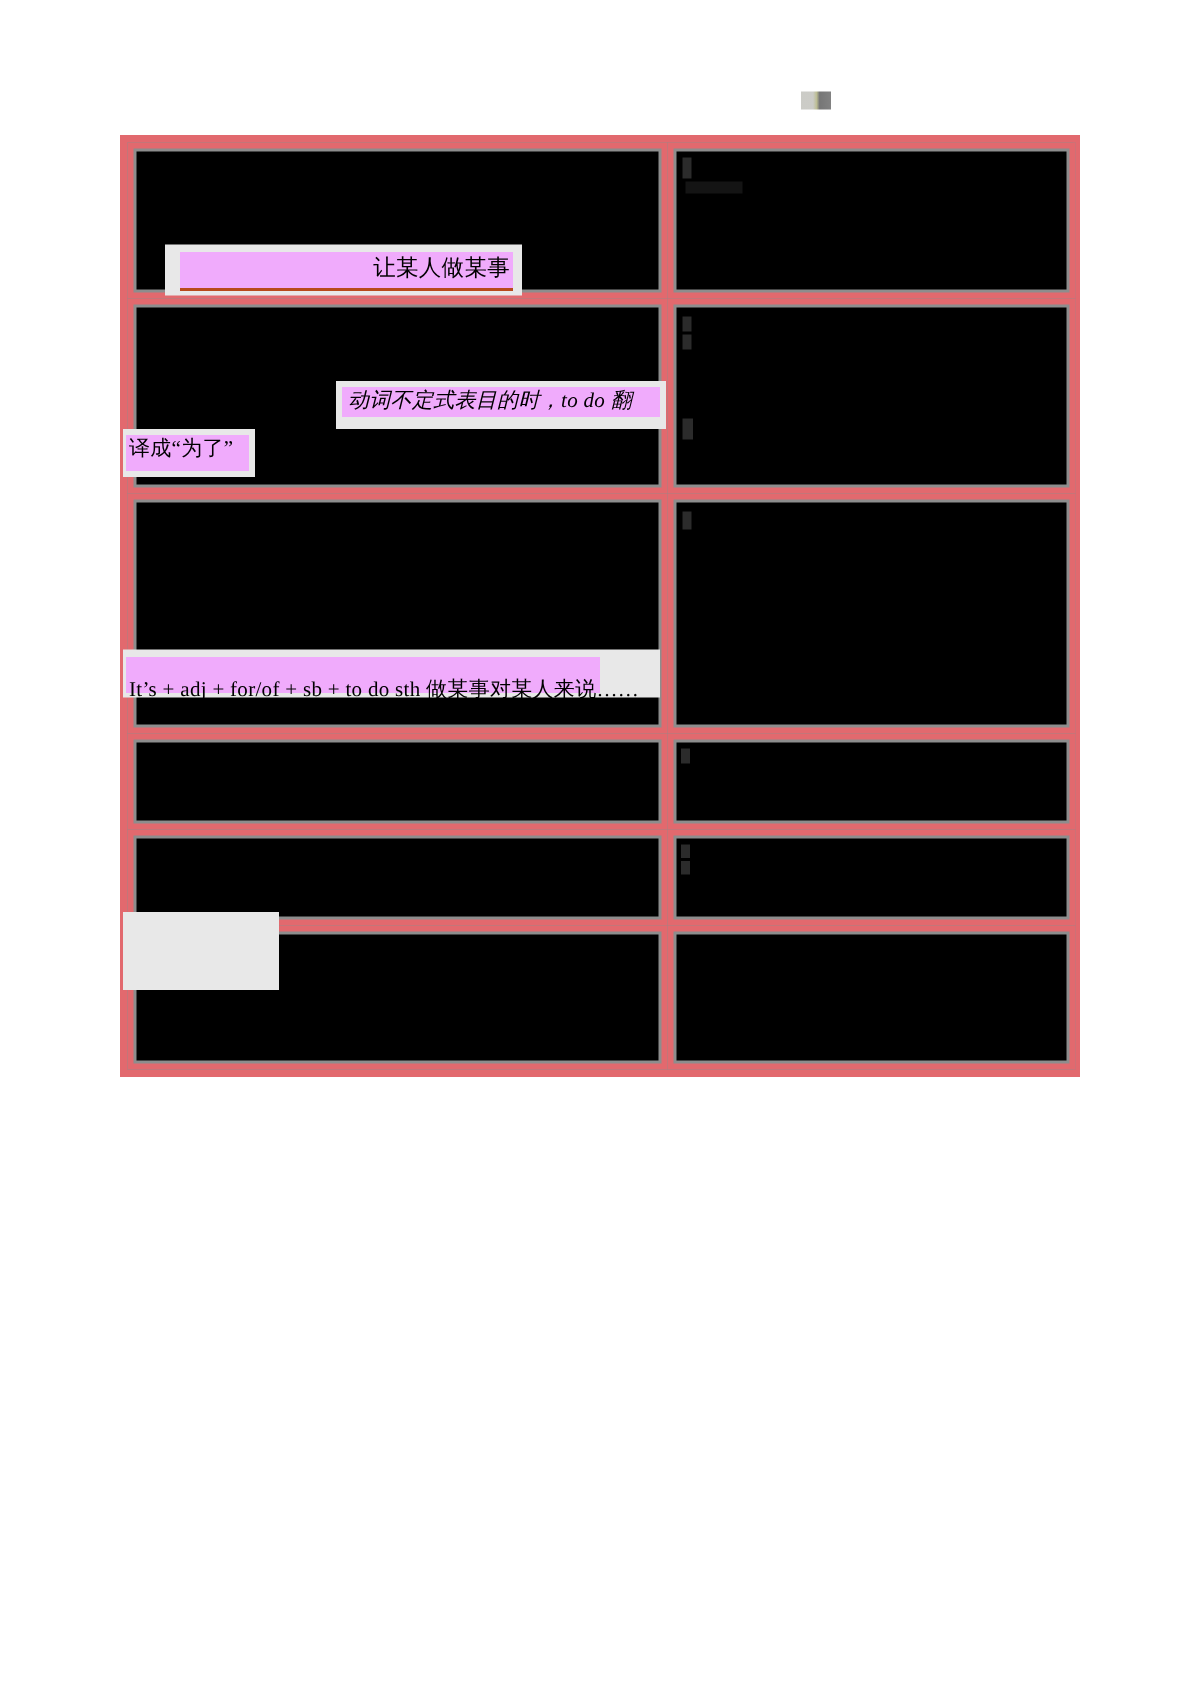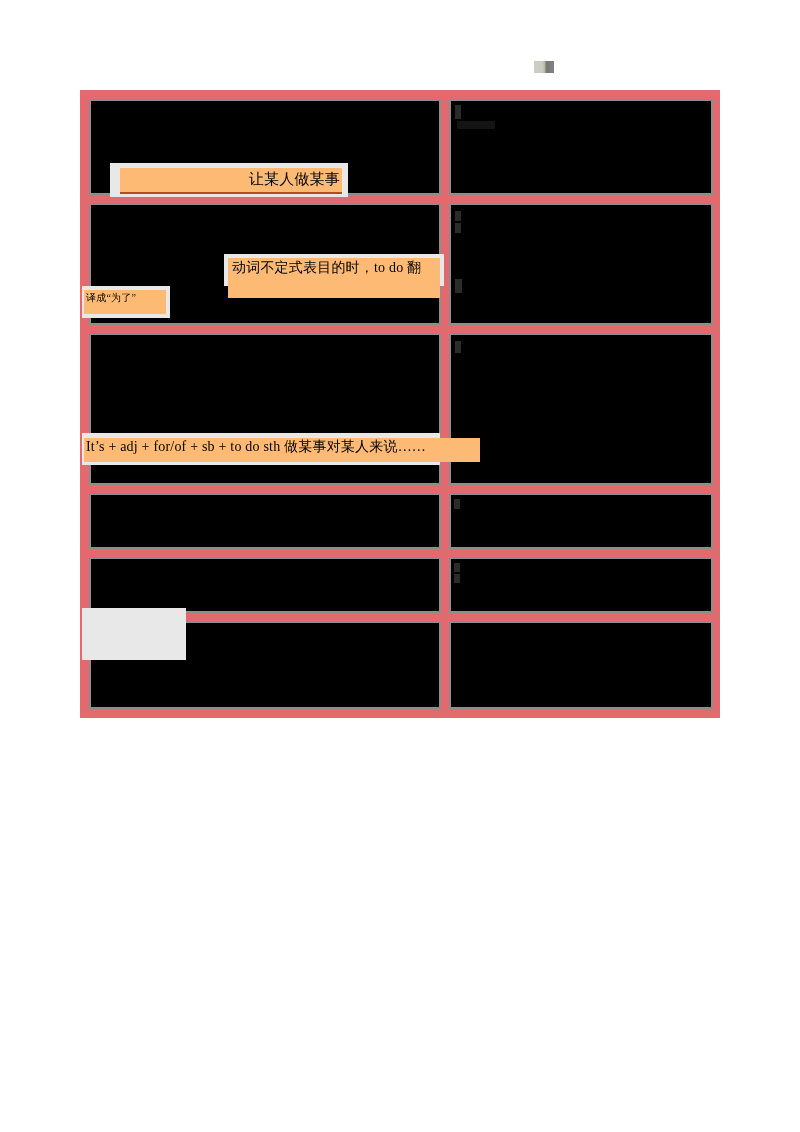--- a/index.html
+++ b/index.html
@@ -73,21 +73,21 @@
   
   .smudge {
     position: absolute;
     background: #3a3a3a;
     opacity: .75;
   }
 
   
   .hl {
     position: absolute;
-    background: #fdba74;
+    background: #f0abfc;
     color: #000000;
     white-space: nowrap;
     line-height: 1.18;
     letter-spacing: .2px;
     z-index: 30;
   }
   .hl-pad {
     position: absolute;
     background: #e8e8e8;
     z-index: 29;
@@ -99,41 +99,42 @@
     font-size: 15px;
     text-align: right;
     padding: 3px 2px 0 0;
     box-sizing: border-box;
     border-bottom: 2px solid #b84a1b;
   }
   #hl-1-pad { left: 110px; top: 163px; width: 238px; height: 34px; }
 
   #hl-2a {
     left: 228px; top: 258px;
-    width: 212px; height: 40px;
+    width: 212px; height: 20px;
     font-size: 14px;
     padding: 2px 0 12px 4px;
     box-sizing: border-box;
+    font-style: italic;
   }
   #hl-2a-pad { left: 224px; top: 254px; width: 220px; height: 32px; }
 
   #hl-2b {
     left: 84px; top: 290px;
     width: 82px; height: 24px;
-    font-size: 10px;
+    font-size: 14px;
     padding: 2px 0 0 2px;
     box-sizing: border-box;
   }
   #hl-2b-pad { left: 82px; top: 286px; width: 88px; height: 32px; }
 
   #hl-3 {
     left: 84px; top: 438px;
-    width: 396px; height: 24px;
+    width: 316px; height: 24px;
     font-size: 14px;
-    padding: 1px 0 0 2px;
+    padding: 15px 0 0 2px;
     box-sizing: border-box;
   }
   #hl-3-pad { left: 82px; top: 433px; width: 358px; height: 32px; }
 
   #hl-4 {
     left: 86px; top: 612px;
     width: 94px; height: 42px;
     font-size: 15px;
     font-weight: bold;
     padding: 3px 0 0 3px;

